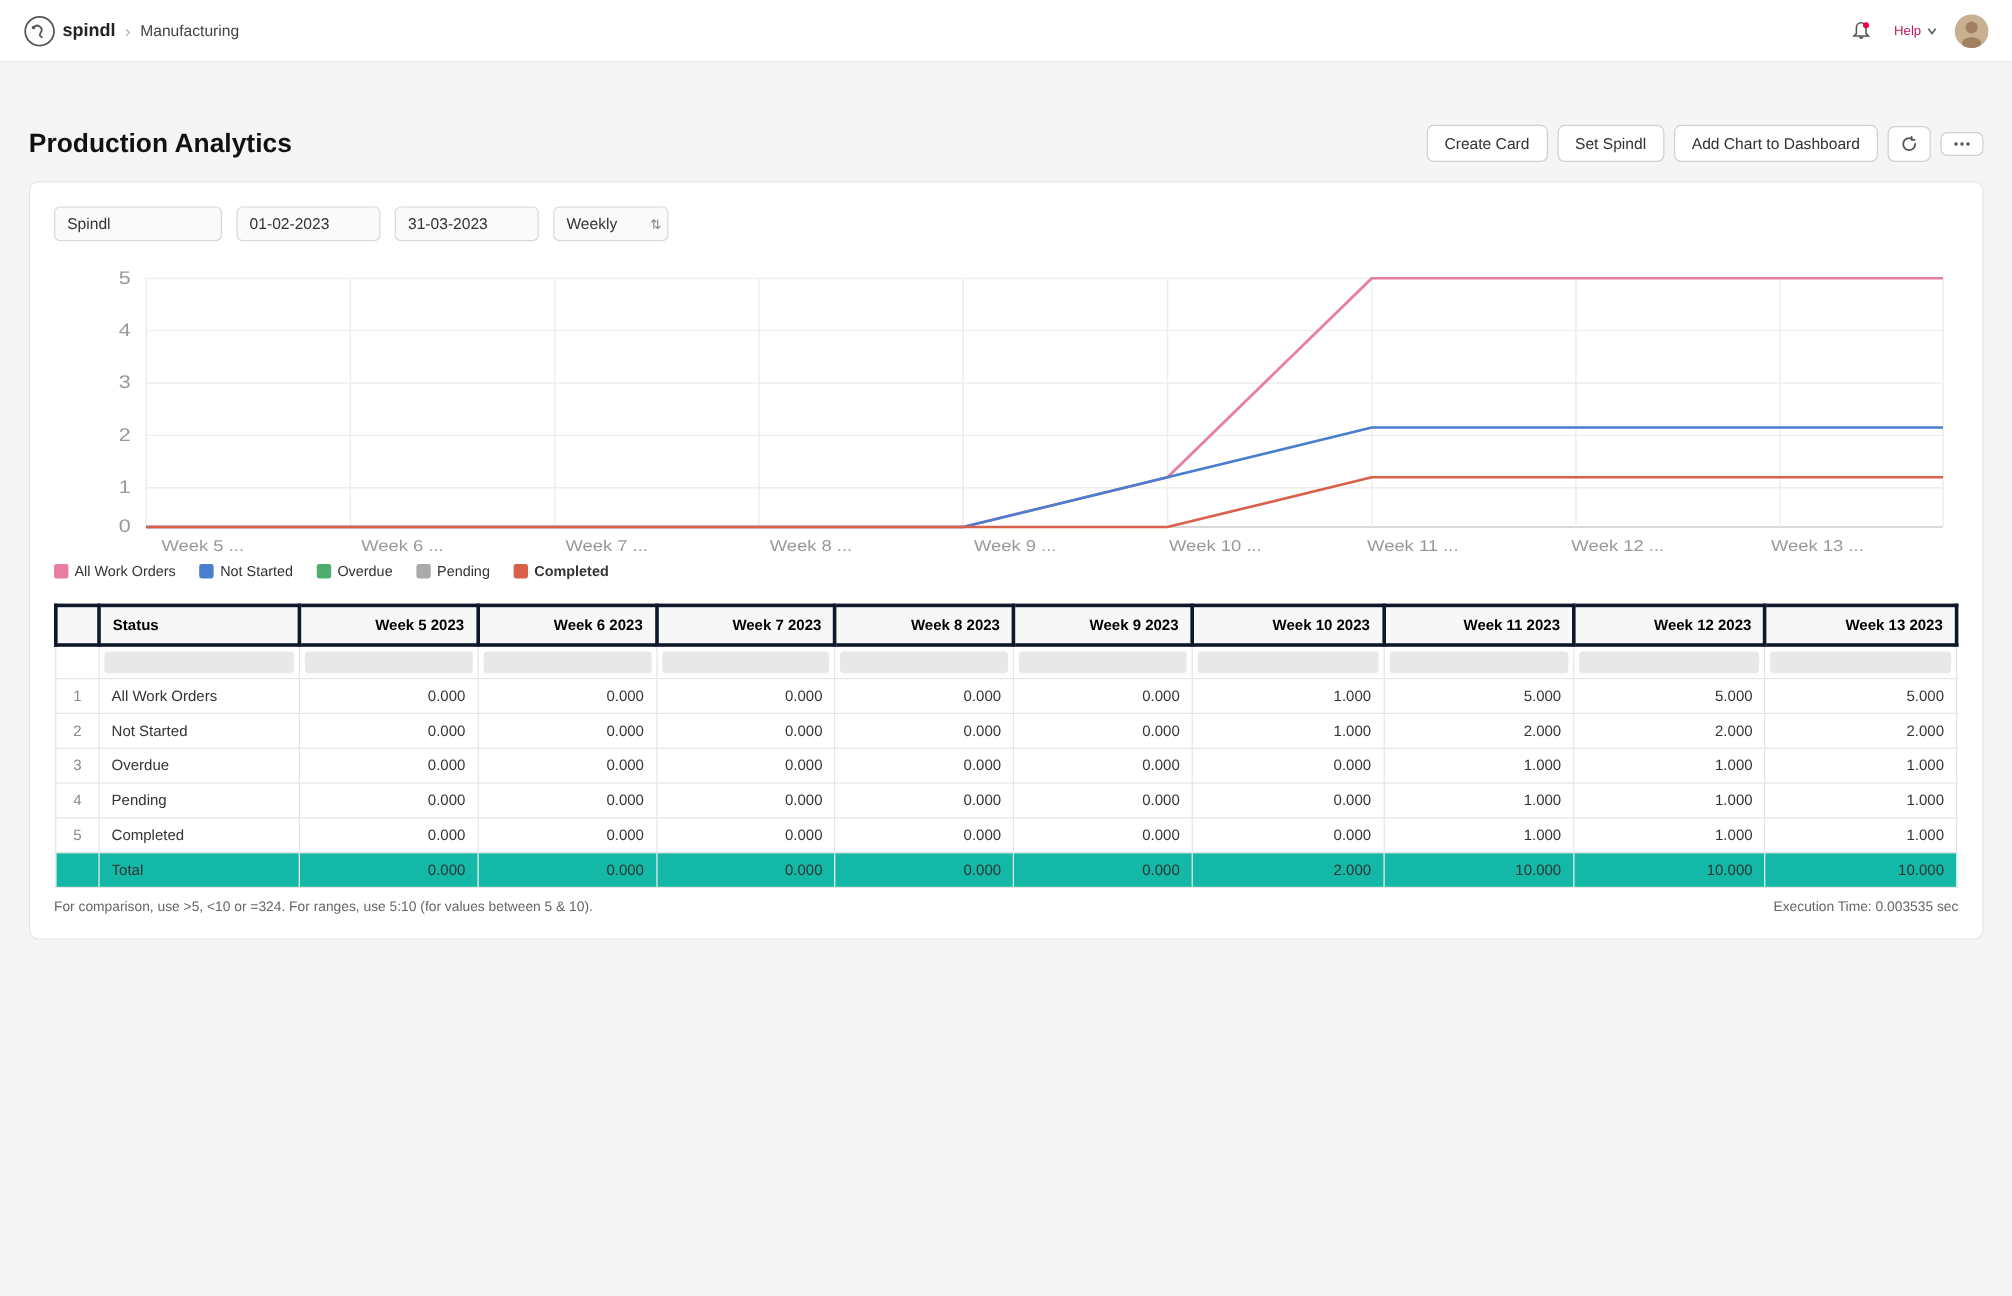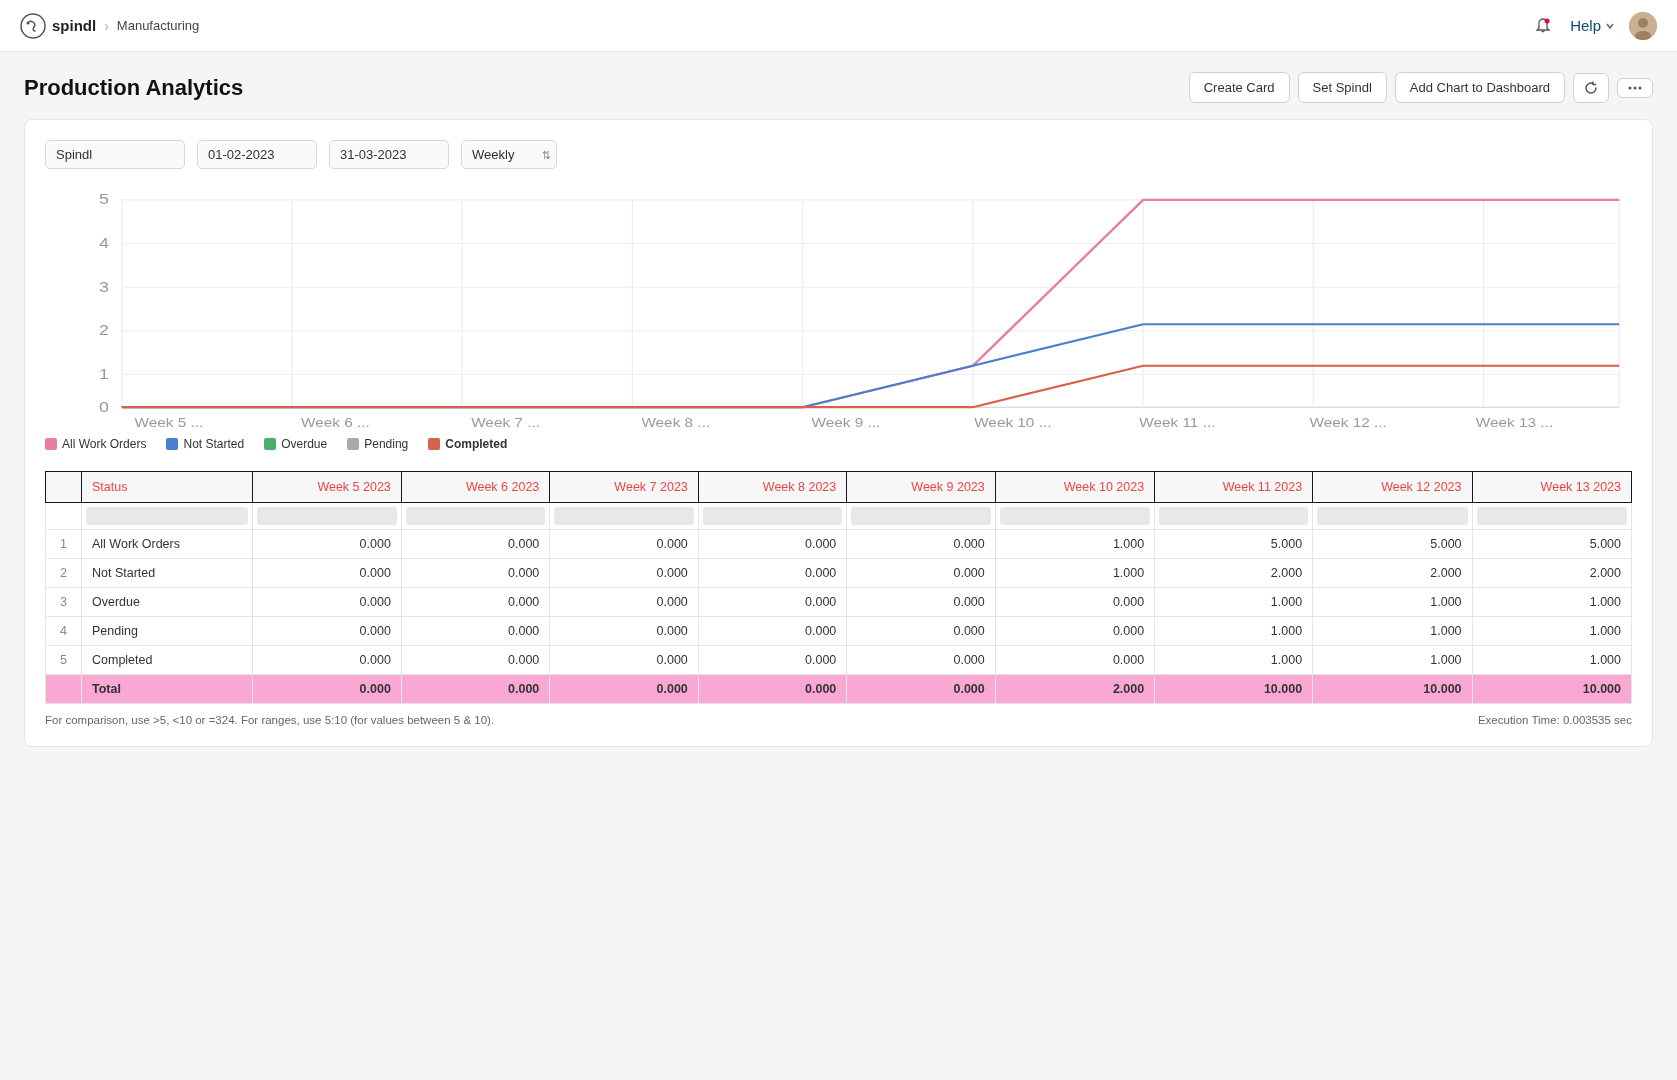--- a/index.html
+++ b/index.html
@@ -18,26 +18,26 @@
     .breadcrumb-item { font-size: 13px; color: #444; }
     .top-bar-center { flex: 1; max-width: 380px; margin: 0 40px; }
     .search-box {
       display: flex; align-items: center; gap: 8px;
       border: 1px solid #ddd; border-radius: 6px; padding: 5px 10px;
       background: #fafafa; width: 100%;
     }
     .search-box input { border: none; background: transparent; outline: none; font-size: 13px; color: #666; width: 100%; }
     .top-bar-right { display: flex; align-items: center; gap: 14px; }
     .nav-icon-btn { cursor: pointer; padding: 4px; border-radius: 4px; display: flex; align-items: center; justify-content: center; }
-    .help-btn { display: flex; align-items: center; gap: 4px; cursor: pointer; font-size: 15px; color: #0c4a6e; }
+    .help-btn { display: flex; align-items: center; gap: 4px; cursor: pointer; font-size: 11px; color: #be185d; }
     .avatar { width: 28px; height: 28px; border-radius: 50%; background: #c8b8a2; display: flex; align-items: center; justify-content: center; overflow: hidden; }
 
     
     .page-container { padding: 20px 24px; }
-    .page-header { display: flex; align-items: center; justify-content: space-between; margin-bottom: 16px; }
+    .page-header { display: flex; align-items: center; justify-content: space-between; margin-bottom: 16px; margin-top: 32px; }
     .page-title { font-size: 22px; font-weight: 700; color: #111; }
     .page-actions { display: flex; align-items: center; gap: 8px; }
     .btn {
       padding: 7px 14px; border-radius: 6px; border: 1px solid #d0d0d0;
       background: #fff; cursor: pointer; font-size: 13px; color: #333;
       white-space: nowrap;
     }
     .btn-icon { padding: 7px 10px; border-radius: 6px; border: 1px solid #d0d0d0; background: #fff; cursor: pointer; display: flex; align-items: center; }
 
     
@@ -63,31 +63,31 @@
     .chart-area { width: 100%; height: 240px; position: relative; margin-bottom: 8px; }
 
     
     .legend { display: flex; align-items: center; gap: 20px; margin-top: 6px; margin-bottom: 20px; flex-wrap: wrap; }
     .legend-item { display: flex; align-items: center; gap: 5px; font-size: 12px; color: #333; }
     .legend-dot { width: 12px; height: 12px; border-radius: 2px; }
 
     
     .data-table { width: 100%; border-collapse: collapse; font-size: 12.5px; }
     .data-table th {
-      background: #f7f7f7; border: 1px solid #0f172a;
-      padding: 8px 10px; text-align: right; font-weight: 400; color: #ef4444;
+      background: #f7f7f7; border: 3px solid #0f172a;
+      padding: 8px 10px; text-align: right; font-weight: 700; color: #000000;
       white-space: nowrap;
     }
     .data-table th:first-child, .data-table th:nth-child(2) { text-align: left; }
     .data-table td {
       border: 1px solid #e5e5e5; padding: 7px 10px; text-align: right; color: #333;
     }
     .data-table td:first-child { text-align: center; color: #888; width: 36px; }
     .data-table td:nth-child(2) { text-align: left; }
-    .data-table tr.total-row td { font-weight: 700; background: #f9a8d4; }
+    .data-table tr.total-row td { font-weight: 400; background: #14b8a6; }
 
     
     .table-footer { display: flex; justify-content: space-between; margin-top: 10px; font-size: 11.5px; color: #666; }
 
     svg.chart-svg { width: 100%; height: 100%; }
   </style>
 </head>
 <body>
 
 <div class="top-bar">

